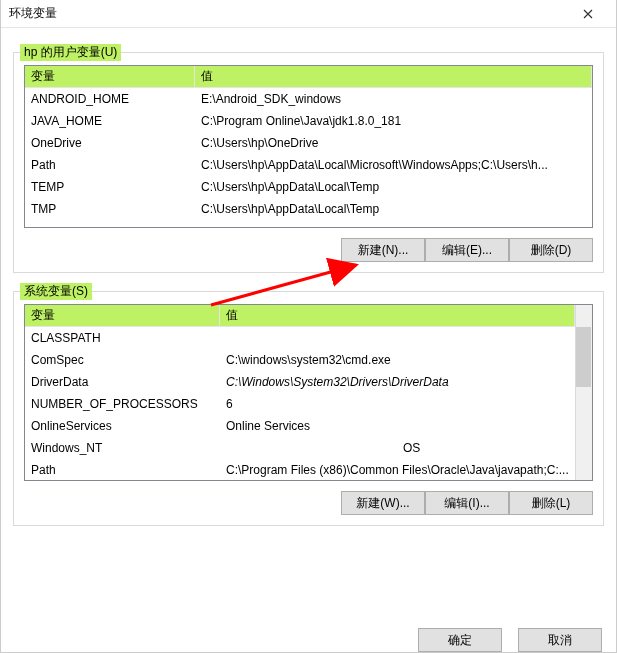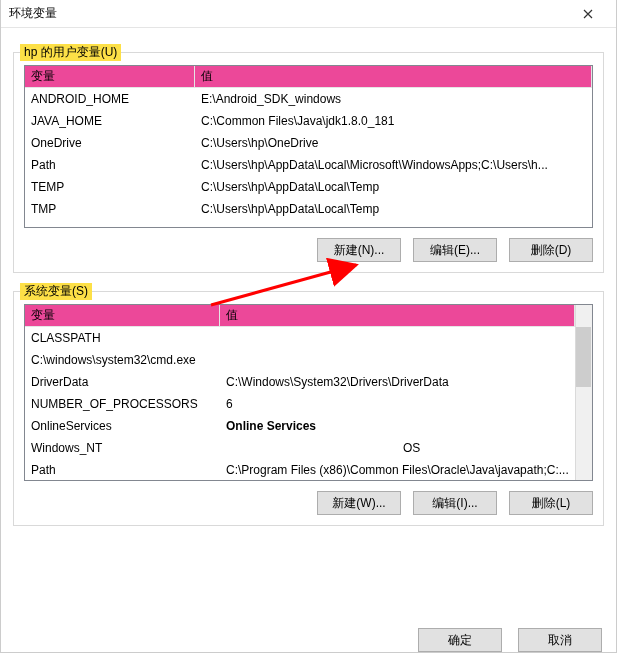--- a/index.html
+++ b/index.html
@@ -43,38 +43,38 @@
   .group {
     position: relative;
     border: 1px solid #d9d9d9;
     padding: 12px 10px 10px 10px;
     margin-bottom: 18px;
   }
   .group-label {
     position: absolute;
     top: -9px;
     left: 6px;
-    background: #fde047;
+    background: #bef264;
     padding: 0 4px;
     font-size: 12px;
   }
   .listview {
     border: 1px solid #828790;
     background: #fff;
     width: 100%;
     position: relative;
   }
   .lv-head, .lv-row {
     display:flex;
     align-items:center;
     height: 22px;
     font-size: 12px;
   }
   .lv-head {
-    background: #ec4899;
+    background: #bef264;
     border-bottom: 1px solid #e5e5e5;
   }
   .lv-head .col {
     border-right: 1px solid #e5e5e5;
     padding: 0 6px;
     height:100%;
     display:flex;
     align-items:center;
   }
   .lv-row .col {
@@ -82,21 +82,21 @@
     white-space: nowrap;
     overflow: hidden;
     text-overflow: ellipsis;
   }
   .col-name { width: 170px; flex: 0 0 170px; }
   .col-val  { flex: 1; }
   .col-name.sys { width: 195px; flex: 0 0 195px; }
   .btn-row {
     display:flex;
     justify-content:flex-end;
-    gap: 12px;
+    gap: 0;
     margin-top: 10px;
   }
   button.win-btn {
     min-width: 84px;
     height: 24px;
     background: #e1e1e1;
     border: 1px solid #adadad;
     font-family: inherit;
     font-size: 12px;
     padding: 0 10px;
@@ -151,21 +151,21 @@
         <div class="lv-head">
           <div class="col col-name">变量</div>
           <div class="col col-val">值</div>
         </div>
         <div class="lv-row">
           <div class="col col-name">ANDROID_HOME</div>
           <div class="col col-val">E:\Android_SDK_windows</div>
         </div>
         <div class="lv-row">
           <div class="col col-name">JAVA_HOME</div>
-          <div class="col col-val">C:\Common Files\Java\jdk1.8.0_181</div>
+          <div class="col col-val">C:\Program Online\Java\jdk1.8.0_181</div>
         </div>
         <div class="lv-row">
           <div class="col col-name">OneDrive</div>
           <div class="col col-val">C:\Users\hp\OneDrive</div>
         </div>
         <div class="lv-row">
           <div class="col col-name">Path</div>
           <div class="col col-val">C:\Users\hp\AppData\Local\Microsoft\WindowsApps;C:\Users\h...</div>
         </div>
         <div class="lv-row">
@@ -193,33 +193,34 @@
           <div class="scroll-thumb" style="height:60px;"></div>
         </div>
         <div class="lv-head">
           <div class="col col-name sys">变量</div>
           <div class="col col-val" style="margin-right:17px;">值</div>
         </div>
         <div class="lv-row">
           <div class="col col-name sys">CLASSPATH</div>
         </div>
         <div class="lv-row">
+          <div class="col col-name sys">ComSpec</div>
           <div class="col col-val" style="margin-right:30px;">C:\windows\system32\cmd.exe</div>
         </div>
         <div class="lv-row">
           <div class="col col-name sys">DriverData</div>
-          <div class="col col-val" style="margin-right:17px;">C:\Windows\System32\Drivers\DriverData</div>
+          <div class="col col-val" style="margin-right:17px;font-style:italic;">C:\Windows\System32\Drivers\DriverData</div>
         </div>
         <div class="lv-row">
           <div class="col col-name sys">NUMBER_OF_PROCESSORS</div>
           <div class="col col-val" style="margin-right:17px;">6</div>
         </div>
         <div class="lv-row">
           <div class="col col-name sys">OnlineServices</div>
-          <div class="col col-val" style="margin-right:32px;font-weight:bold;">Online Services</div>
+          <div class="col col-val" style="margin-right:32px;">Online Services</div>
         </div>
         <div class="lv-row">
           <div class="col col-val" style="margin-right:17px;">Windows_NT</div>
           <div class="col col-name sys">OS</div>
         </div>
         <div class="lv-row">
           <div class="col col-name sys">Path</div>
           <div class="col col-val" style="margin-right:17px;">C:\Program Files (x86)\Common Files\Oracle\Java\javapath;C:...</div>
         </div>
       </div>

